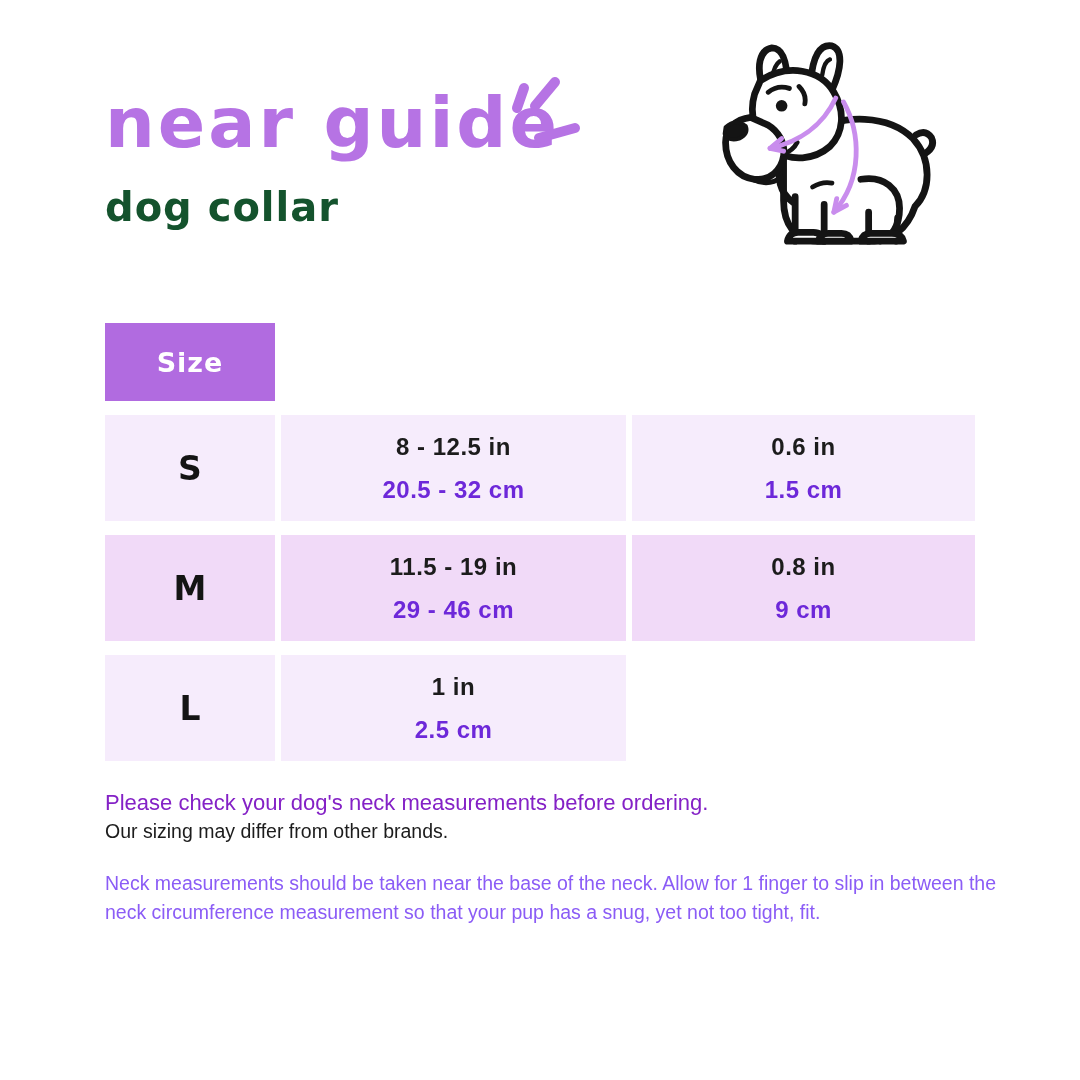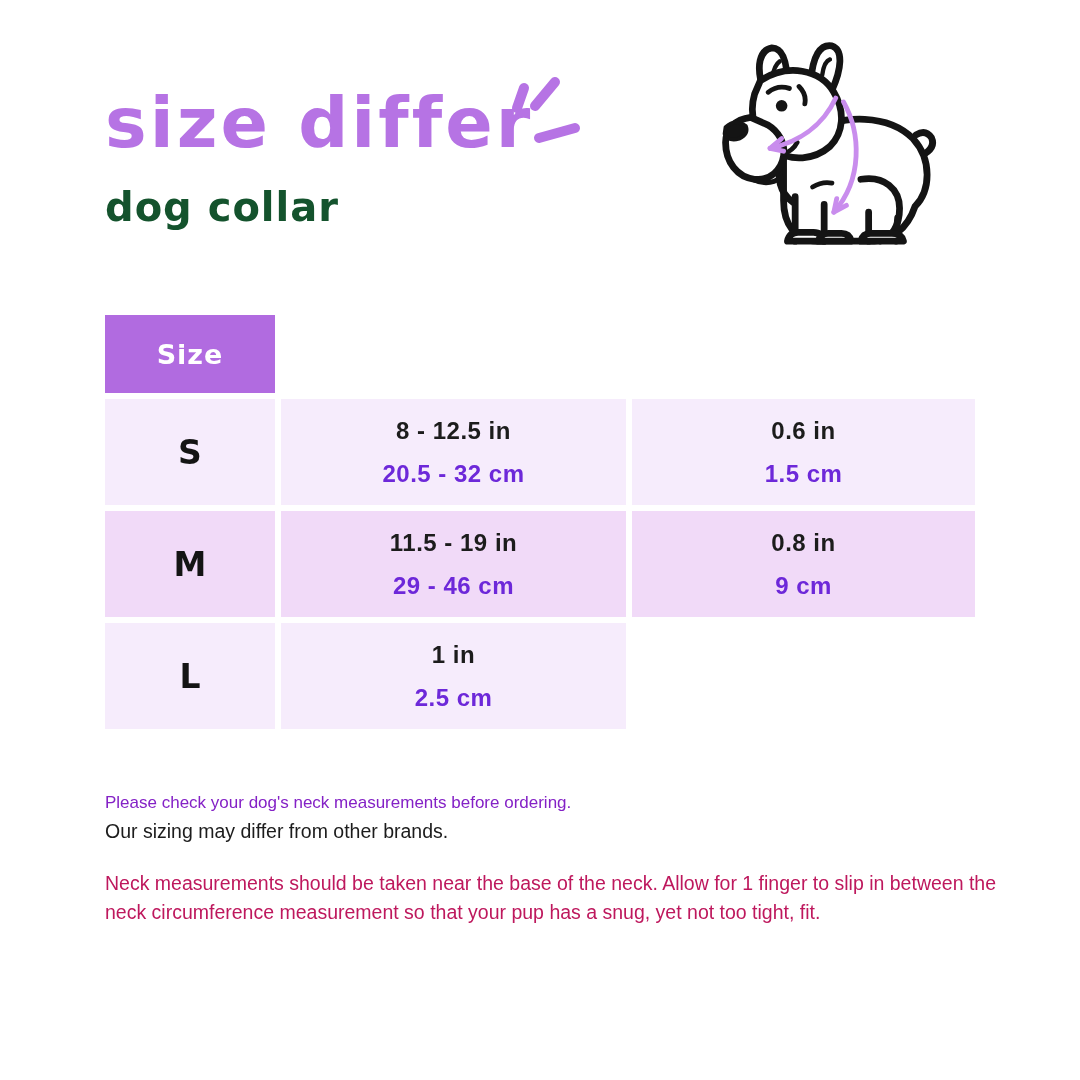--- a/index.html
+++ b/index.html
@@ -30,50 +30,50 @@
   .dog-wrap { position:absolute; left:698px; top:42px; }
 
   
   .size-table {
     position:absolute; left:105px; top:315px; width:870px;
     display:flex; flex-direction:column; gap:6px;
   }
   .t-row { display:grid; grid-template-columns:170px 345px 343px; gap:6px; }
   .t-cell {
     display:flex; flex-direction:column; align-items:center; justify-content:center;
-    gap:15px; text-align:center;
+    gap:15px; text-align:center;margin-top:8px;
   }
   .t-head .t-cell {
     height:78px; background:#b16be0; color:#ffffff;
     font-family:"DejaVu Sans", sans-serif;
     font-size:27px; font-weight:700; letter-spacing:1px;
   }
   .t-body .t-cell { height:106px; background:#f6ecfc; }
   .t-body.row-alt .t-cell { background:#f1daf8; }
   .size-letter {
     font-family:"DejaVu Sans", sans-serif;
     font-size:33px; font-weight:800; color:#141414;
   }
   .val-in { font-size:24px; font-weight:700; color:#1c1c1c; letter-spacing:.5px; }
   .val-cm { font-size:24px; font-weight:700; color:#6d28d9; letter-spacing:.5px; }
 
   
   .notes { position:absolute; left:105px; top:789px; width:912px; }
-  .note-highlight { font-size:17px; line-height:28px; color:#8421c6; font-weight:400; }
+  .note-highlight { font-size:22px; line-height:28px; color:#8421c6; font-weight:400; }
   .note-secondary { font-size:19.5px; line-height:28px; color:#1c1c1c; }
-  .note-paragraph { margin-top:24px; font-size:19.5px; line-height:29px; color:#be185d; }
+  .note-paragraph { margin-top:24px; font-size:19.5px; line-height:29px; color:#8b5cf6; }
 </style>
 </head>
 <body>
 
 <div class="canvas">
 
   <div class="titles">
     <div class="title-row">
-      <h1 class="size-guide">size differ</h1>
+      <h1 class="size-guide">near guide</h1>
       <svg class="sparkles" width="100" height="95" viewBox="0 0 100 95">
         <g stroke="#b673e4" stroke-width="10" stroke-linecap="round" fill="none">
           <line x1="24" y1="42" x2="31" y2="22"></line>
           <line x1="42" y1="40" x2="62" y2="16"></line>
           <line x1="46" y1="72" x2="82" y2="62"></line>
         </g>
       </svg>
     </div>
     <h2 class="sub">dog collar</h2>
   </div>

